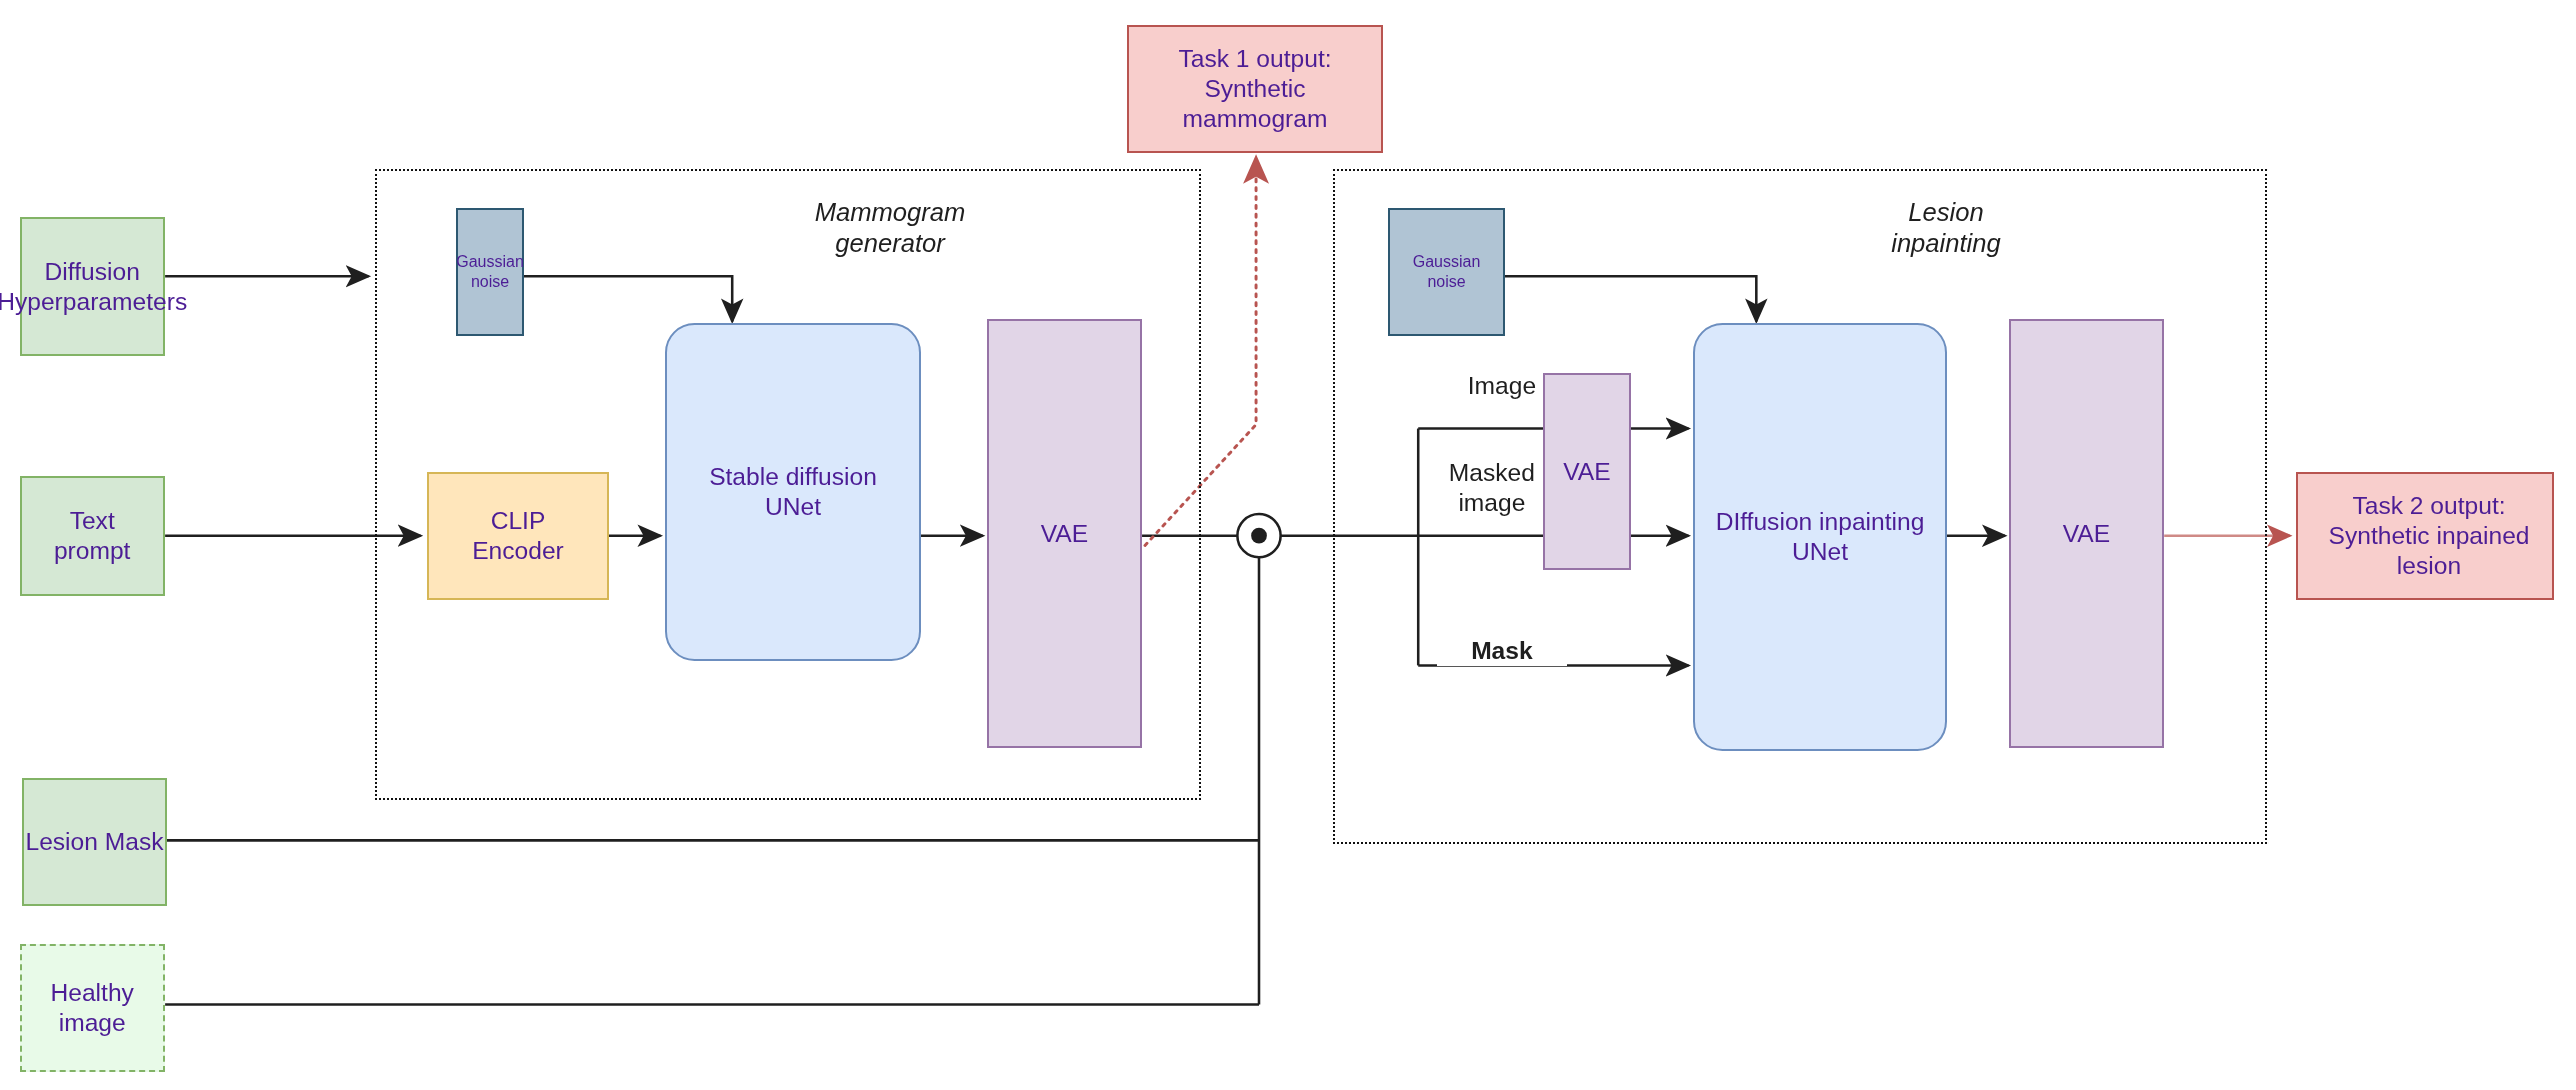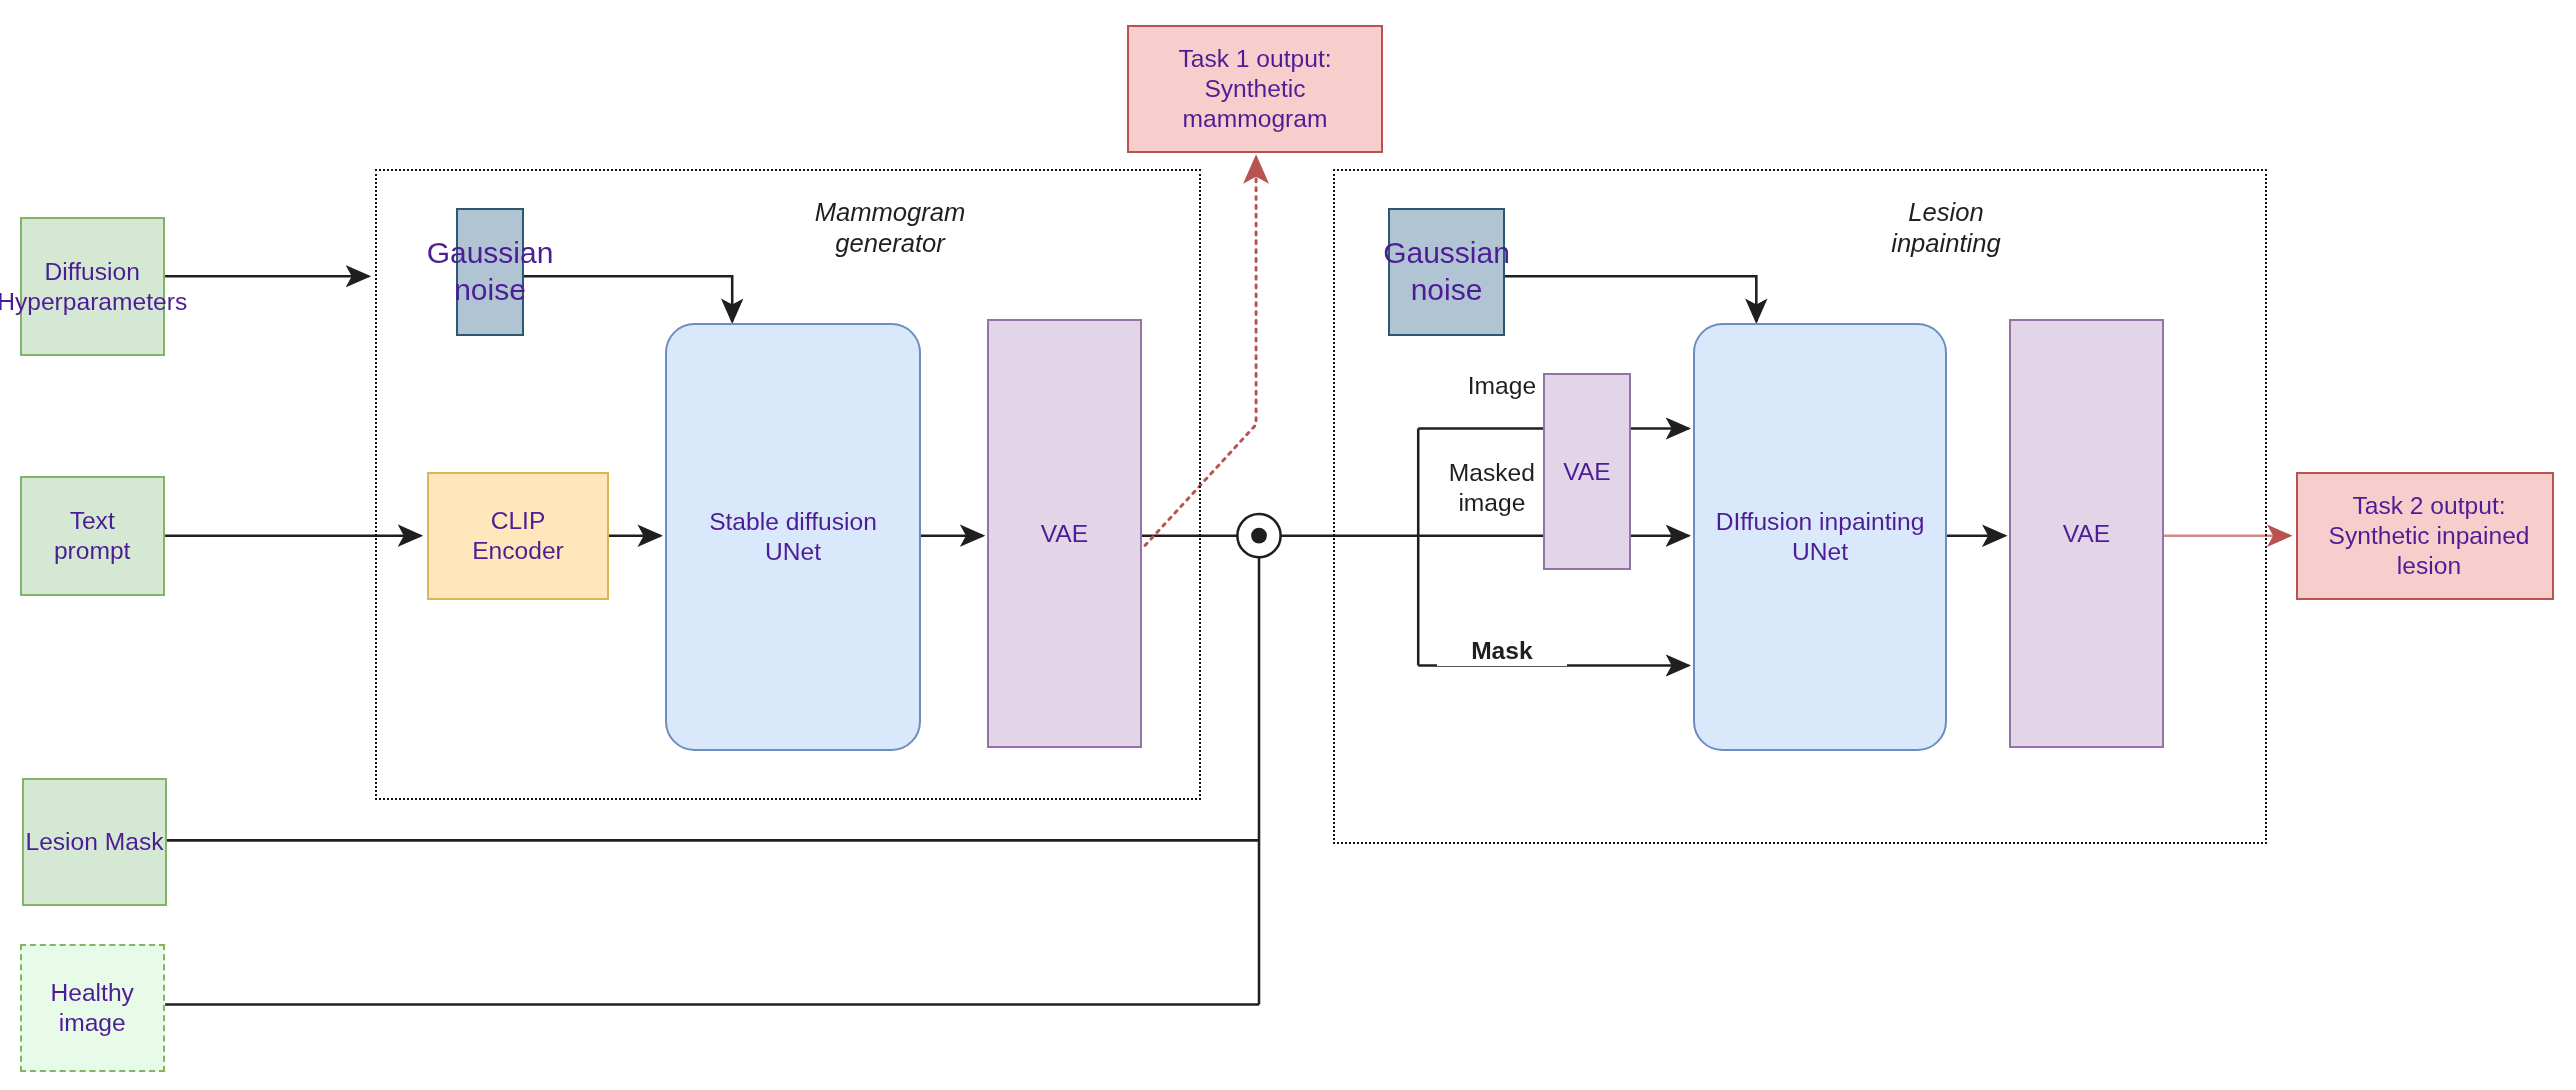--- a/index.html
+++ b/index.html
@@ -40,21 +40,21 @@
     font-size: 24.6px;
   }
   .green-dashed {
     background: #e8fae8;
     border: 2px dashed #82b366;
     font-size: 24.6px;
   }
   .gray-blue {
     background: #b0c4d4;
     border: 2px solid #2d5871;
-    font-size: 30px;
+    font-size: 16px;
   }
   .yellow {
     background: #ffe6bb;
     border: 2px solid #d6b656;
     font-size: 24.6px;
   }
   .blue-round {
     background: #dae8fc;
     border: 2px solid #6c8ebf;
     border-radius: 29.5px;
@@ -185,21 +185,21 @@
   <div class="node gray-blue" style="left:456px; top:208px; width:68px; height:128px;">
     <span>Gaussian
 noise</span>
   </div>
 
   <div class="node yellow" style="left:427px; top:472px; width:182px; height:128px;">
     <span>CLIP
 Encoder</span>
   </div>
 
-  <div class="node blue-round" style="left:665px; top:323px; width:256px; height:428px;">
+  <div class="node blue-round" style="left:665px; top:323px; width:256px; height:338px;">
     <span>Stable diffusion
 UNet</span>
   </div>
 
   <div class="node purple" style="left:987px; top:319px; width:155px; height:429px;">
     <span>VAE</span>
   </div>
 
   <div class="node gray-blue" style="left:1388px; top:208px; width:117px; height:128px;">
     <span>Gaussian

